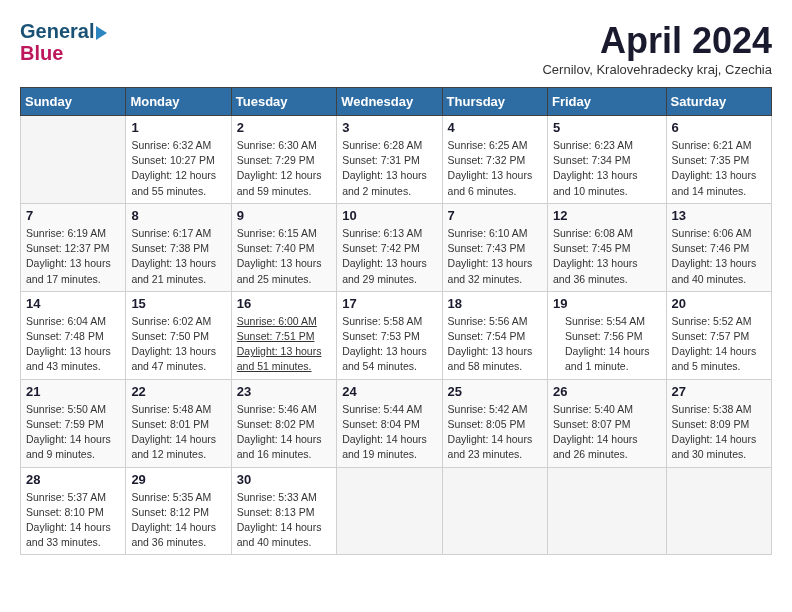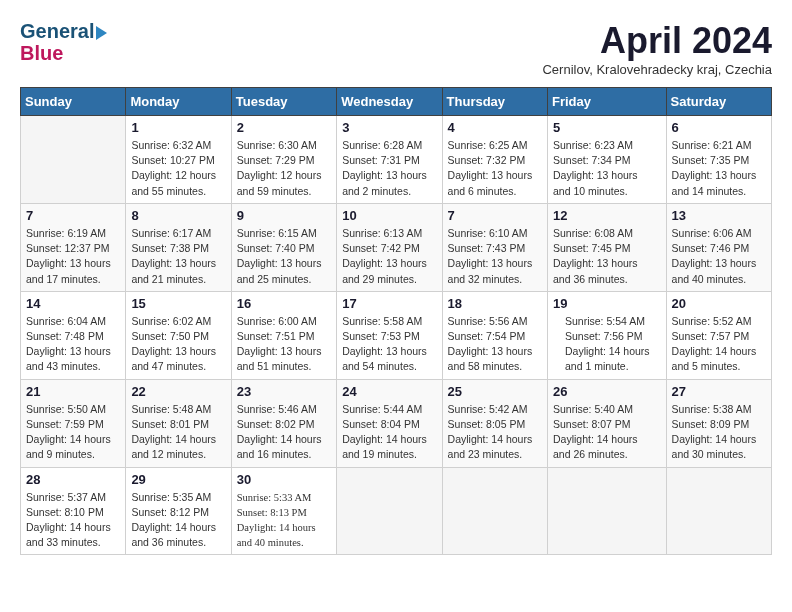--- a/index.html
+++ b/index.html
@@ -215,21 +215,21 @@
         </td>
         <td>
           <div class="day-number">15</div>
           <div class="day-info" style="white-space: pre-line;">Sunrise: 6:02 AM
 Sunset: 7:50 PM
 Daylight: 13 hours
 and 47 minutes.</div>
         </td>
         <td>
           <div class="day-number">16</div>
-          <div class="day-info" style="white-space: pre-line;">Sunrise: 6:00 AM
+          <div class="day-info" style="white-space: pre-line; text-decoration: underline;">Sunrise: 6:00 AM
 Sunset: 7:51 PM
 Daylight: 13 hours
 and 51 minutes.</div>
         </td>
         <td>
           <div class="day-number">17</div>
           <div class="day-info" style="white-space: pre-line;">Sunrise: 5:58 AM
 Sunset: 7:53 PM
 Daylight: 13 hours
 and 54 minutes.</div>
@@ -317,21 +317,21 @@
         </td>
         <td>
           <div class="day-number">29</div>
           <div class="day-info" style="white-space: pre-line;">Sunrise: 5:35 AM
 Sunset: 8:12 PM
 Daylight: 14 hours
 and 36 minutes.</div>
         </td>
         <td>
           <div class="day-number">30</div>
-          <div class="day-info" style="white-space: pre-line; font-family: Liberation Serif, serif;">Sunrise: 5:33 AM
+          <div class="day-info" style="white-space: pre-line;">Sunrise: 5:33 AM
 Sunset: 8:13 PM
 Daylight: 14 hours
 and 40 minutes.</div>
         </td>
         <td class="empty-cell"></td>
         <td class="empty-cell"></td>
         <td class="empty-cell"></td>
         <td class="empty-cell"></td>
       </tr>
     </tbody>

